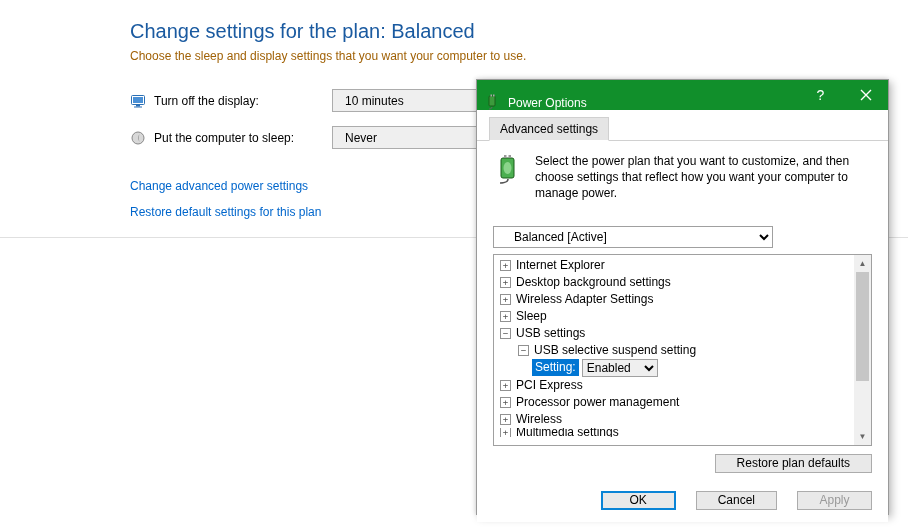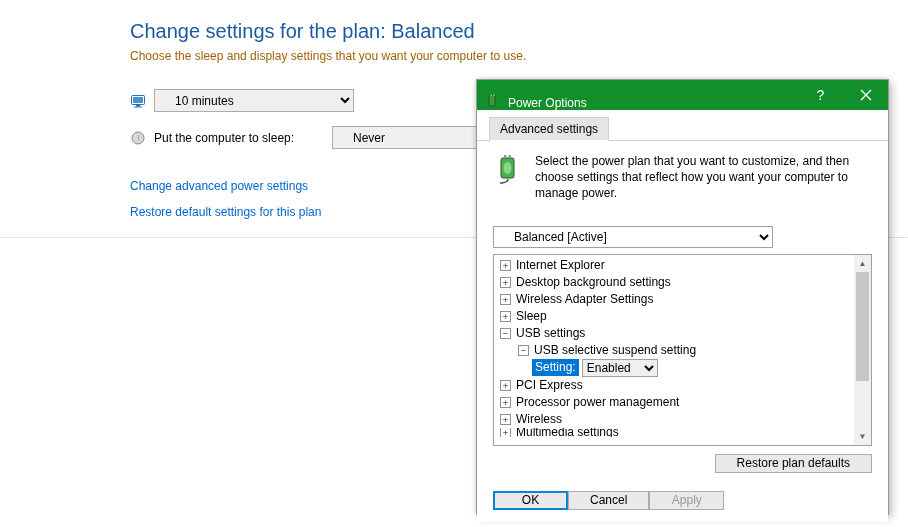--- a/index.html
+++ b/index.html
@@ -45,21 +45,21 @@
     width: 178px;
     font-size: 12px;
   }
   .row select {
     width: 200px;
     height: 23px;
     font-family: inherit;
     font-size: 12px;
     background: #efefef;
     border: 1px solid #acacac;
-    padding: 0 16px;
+    padding: 0 8px;
   }
   .links {
     margin-top: 30px;
   }
   .link {
     color: #0066cc;
     font-size: 12px;
     cursor: pointer;
     margin-bottom: 12px;
     display: block;
@@ -270,41 +270,43 @@
   .btn.default {
     border: 2px solid #0a84d6;
     background: #e9e9e9;
   }
   .btn.disabled {
     color: #9a9a9a;
     cursor: default;
   }
   .button-row {
     display: flex;
-    gap: 0;
+    justify-content: flex-end;
+    gap: 20px;
     padding: 10px 16px 12px 16px;
     background: #fff;
   }
 </style>
 </head>
 <body>
 
 <div class="main">
   <div class="title">Change settings for the plan: Balanced</div>
   <div class="subtitle">Choose the sleep and display settings that you want your computer to use.</div>
 
   <div class="row">
     <span class="icon">
       <svg width="16" height="16" viewBox="0 0 16 16">
         <rect x="1.5" y="2.5" width="13" height="9" rx="1" fill="#fff" stroke="#2a6fb5"></rect>
         <rect x="3" y="4" width="10" height="6" fill="#4a90d6"></rect>
         <rect x="6" y="12" width="4" height="1.5" fill="#2a6fb5"></rect>
         <rect x="4" y="13.5" width="8" height="1" fill="#2a6fb5"></rect>
       </svg>
     </span>
+    <span class="label">Turn off the display:</span>
     <select>
       <option>10 minutes</option>
     </select>
   </div>
 
   <div class="row">
     <span class="icon">
       <svg width="16" height="16" viewBox="0 0 16 16">
         <circle cx="8" cy="8" r="6" fill="#d8d8d8" stroke="#888"></circle>
         <path d="M10 4 A5 5 0 0 0 10 12 A6 6 0 0 1 10 4" fill="#777"></path>

